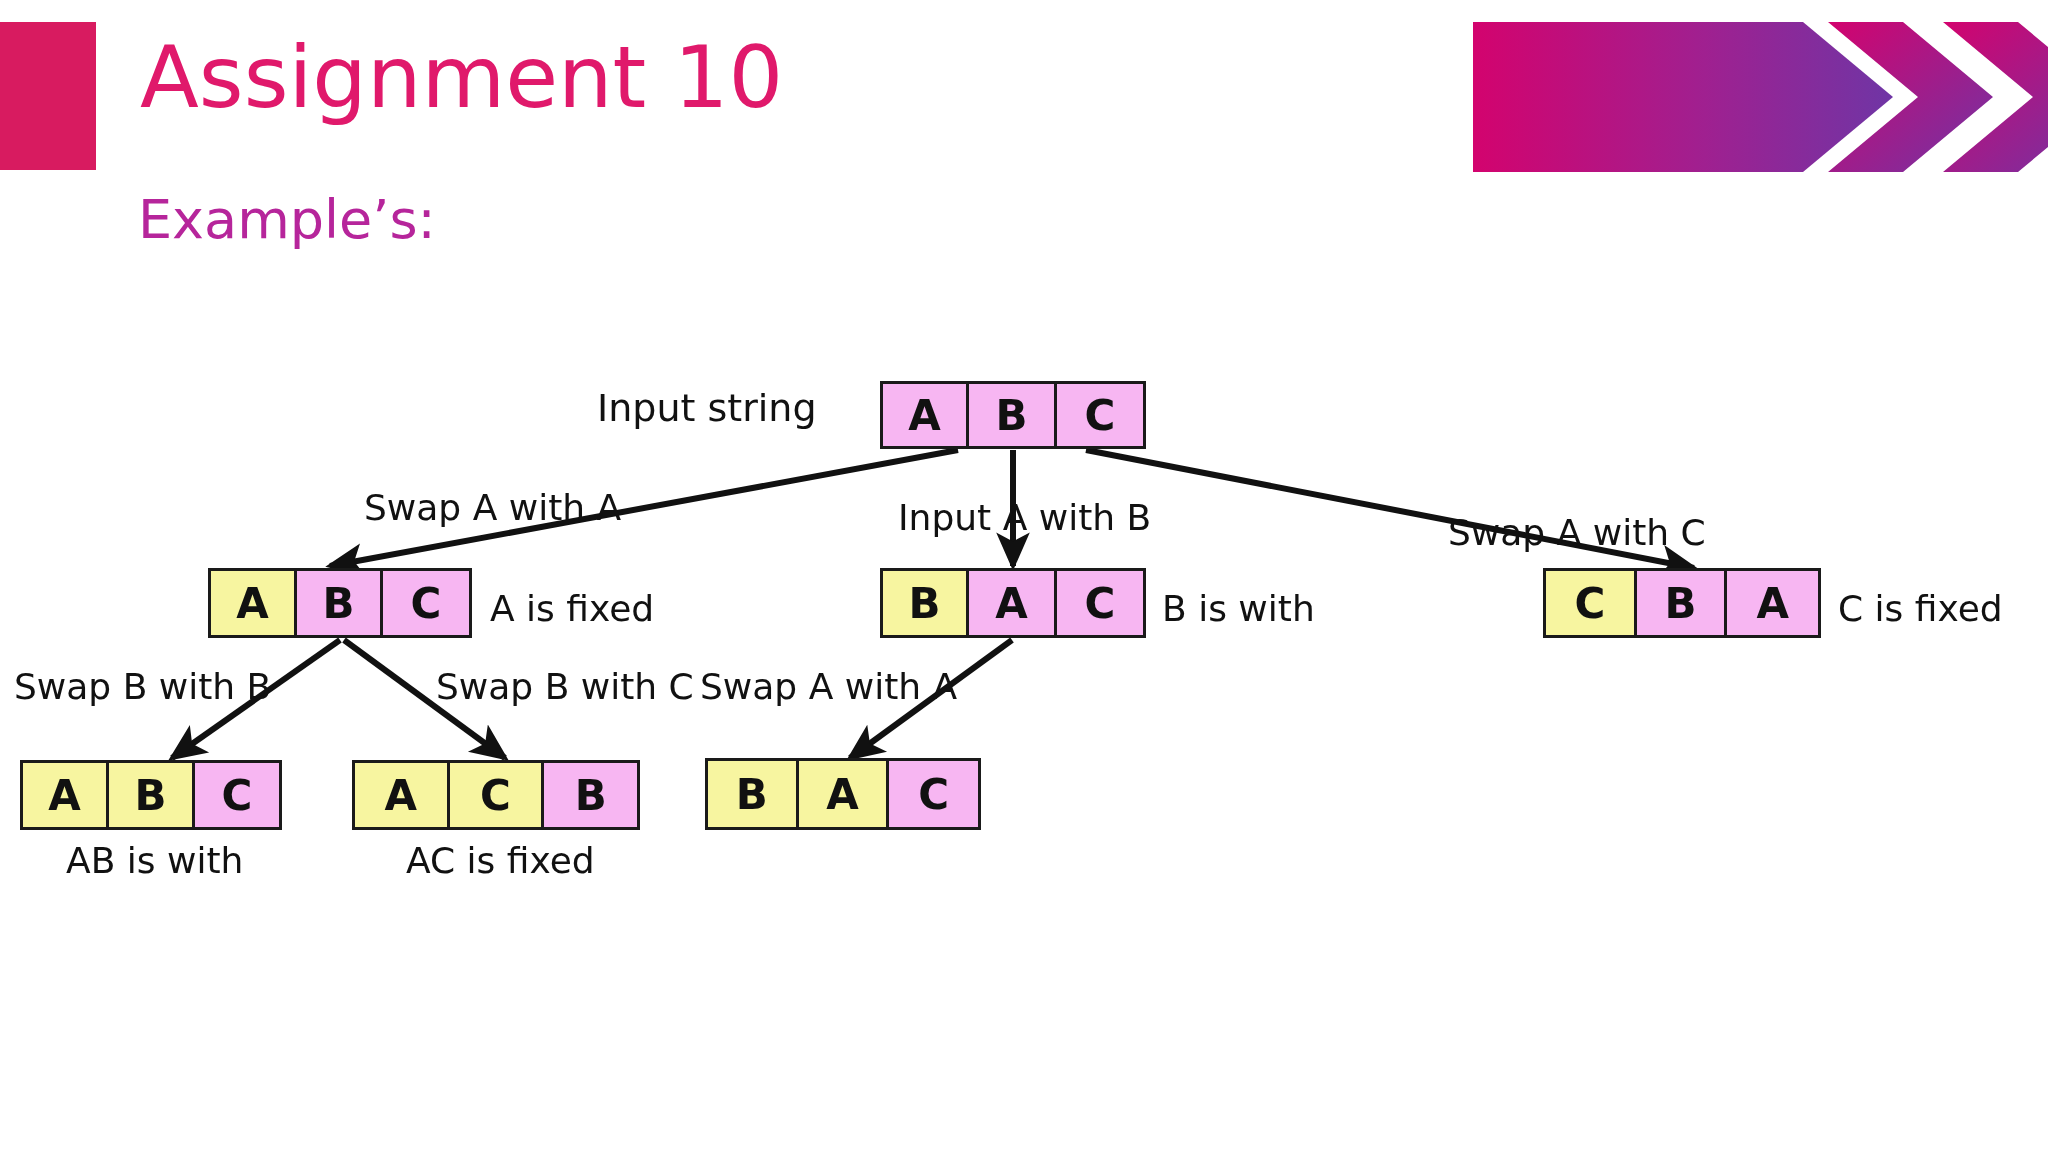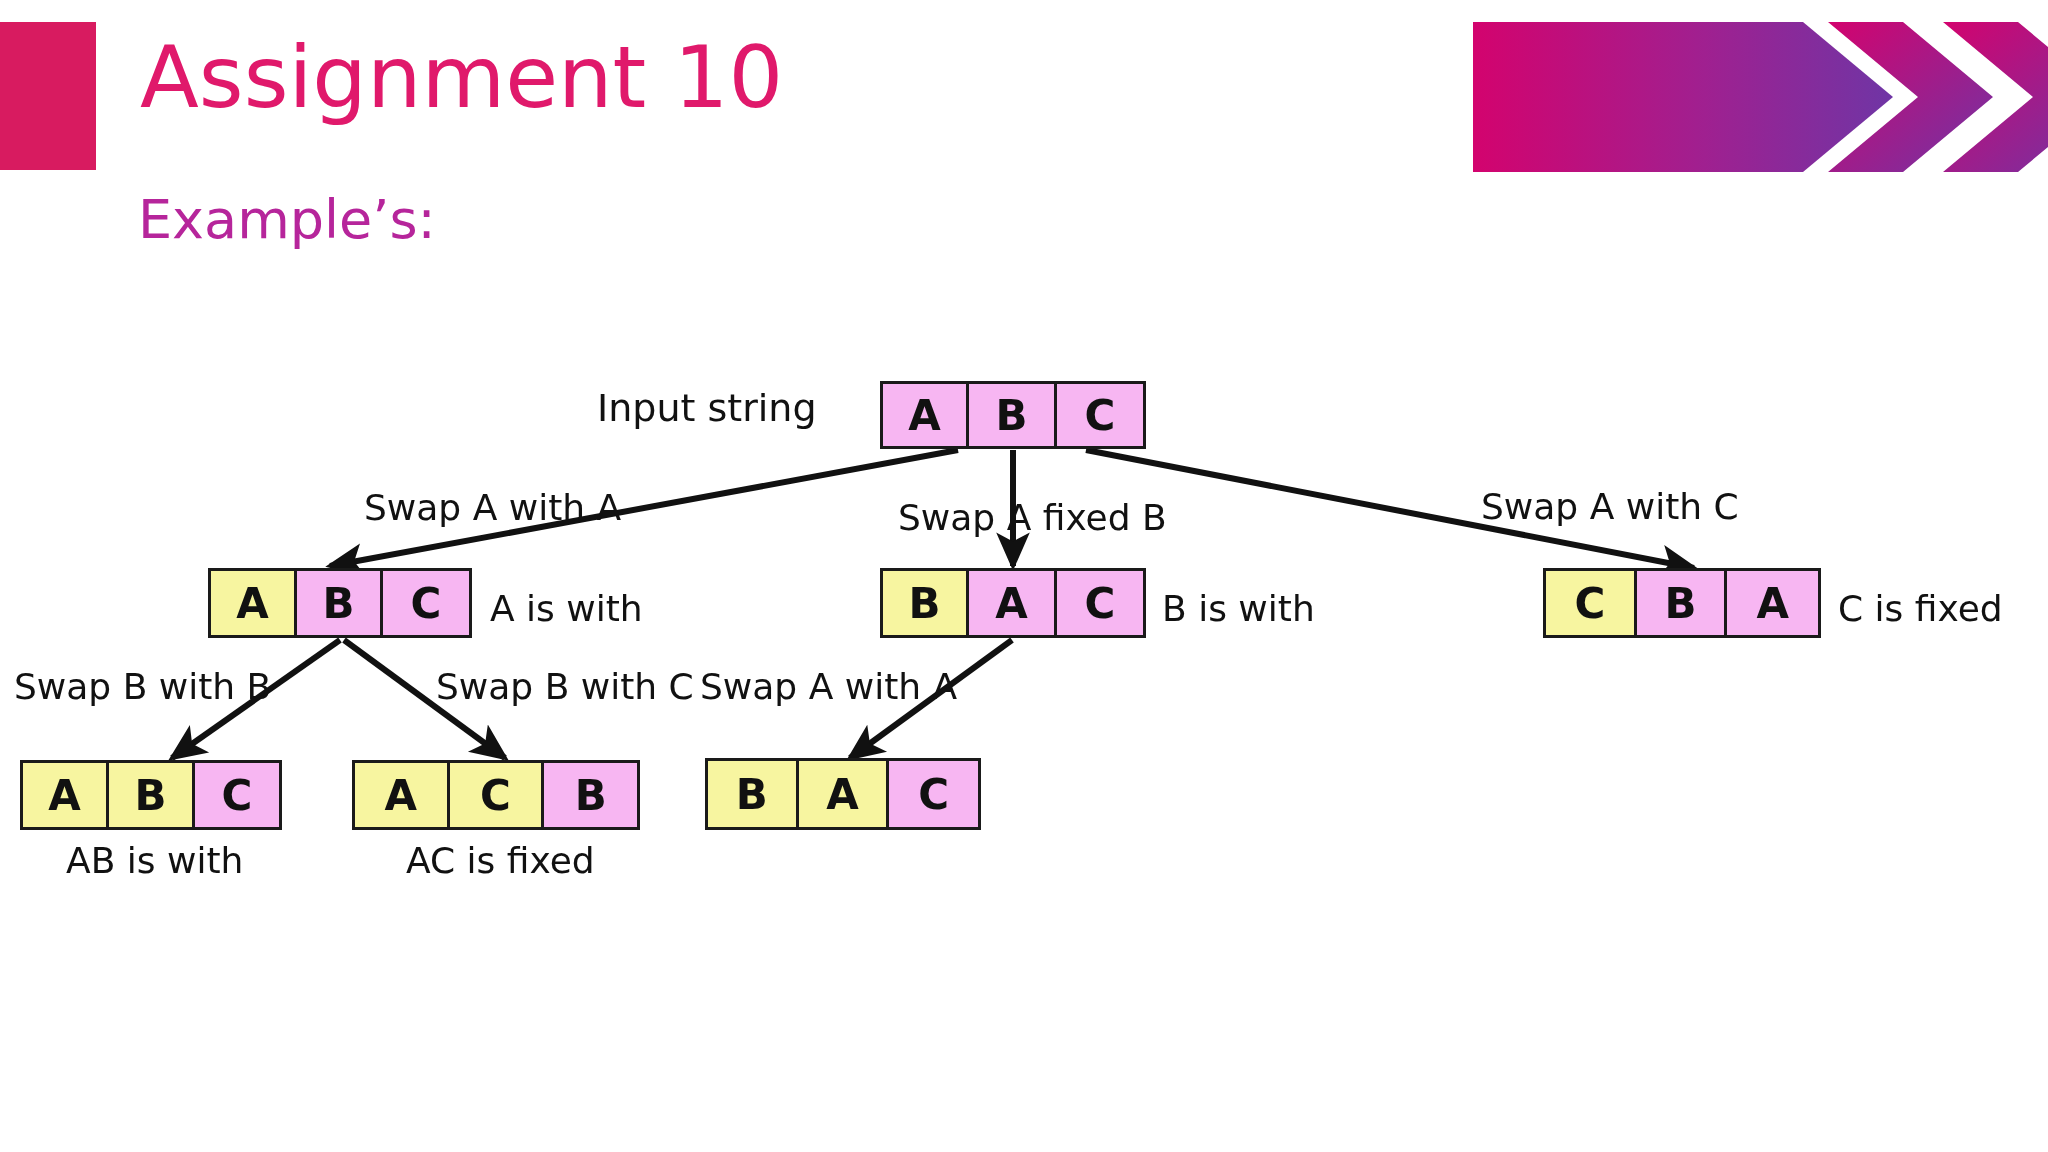--- a/index.html
+++ b/index.html
@@ -187,29 +187,29 @@
 
     <div class="input-label" style="left:597px; top:386px;">Input string</div>
 
     <div class="node" style="left:880px; top:381px; width:266px; height:68px;">
       <div class="cell pink" style="width:88px;">A</div>
       <div class="cell pink" style="width:90px;">B</div>
       <div class="cell pink" style="width:88px;">C</div>
     </div>
 
     <div class="diag-label" style="left:364px; top:487px;">Swap A with A</div>
-    <div class="diag-label" style="left:898px; top:497px;">Swap A fixed B</div>
-    <div class="diag-label" style="left:1448px; top:486px;margin-left:33px;">Swap A with C</div>
+    <div class="diag-label" style="left:898px; top:497px;">Input A with B</div>
+    <div class="diag-label" style="left:1448px; top:512px;">Swap A with C</div>
 
     <div class="node" style="left:208px; top:568px; width:264px; height:70px;">
       <div class="cell yellow" style="width:88px;">A</div>
       <div class="cell pink" style="width:88px;">B</div>
       <div class="cell pink" style="width:88px;">C</div>
     </div>
-    <div class="fixed-label" style="left:490px; top:588px;">A is with</div>
+    <div class="fixed-label" style="left:490px; top:588px;">A is fixed</div>
 
     <div class="node" style="left:880px; top:568px; width:266px; height:70px;">
       <div class="cell yellow" style="width:88px;">B</div>
       <div class="cell pink" style="width:90px;">A</div>
       <div class="cell pink" style="width:88px;">C</div>
     </div>
     <div class="fixed-label" style="left:1162px; top:588px;">B is with</div>
 
     <div class="node" style="left:1543px; top:568px; width:278px; height:70px;">
       <div class="cell yellow" style="width:92px;">C</div>

